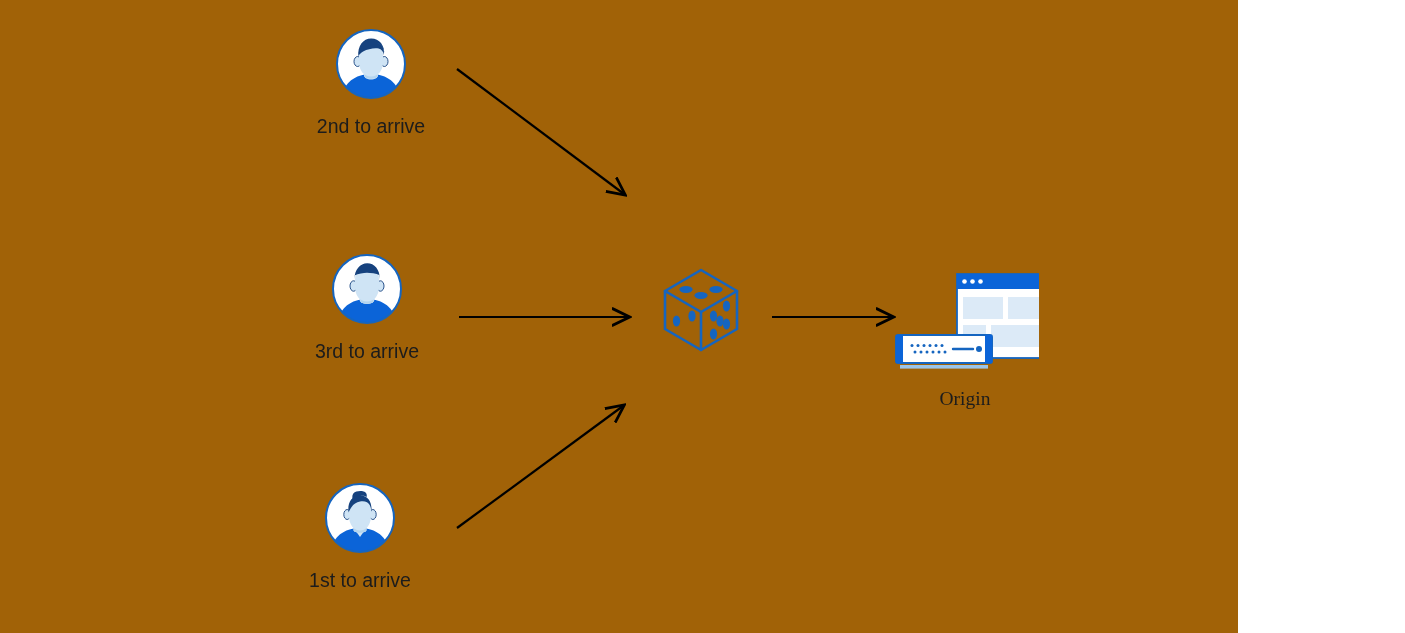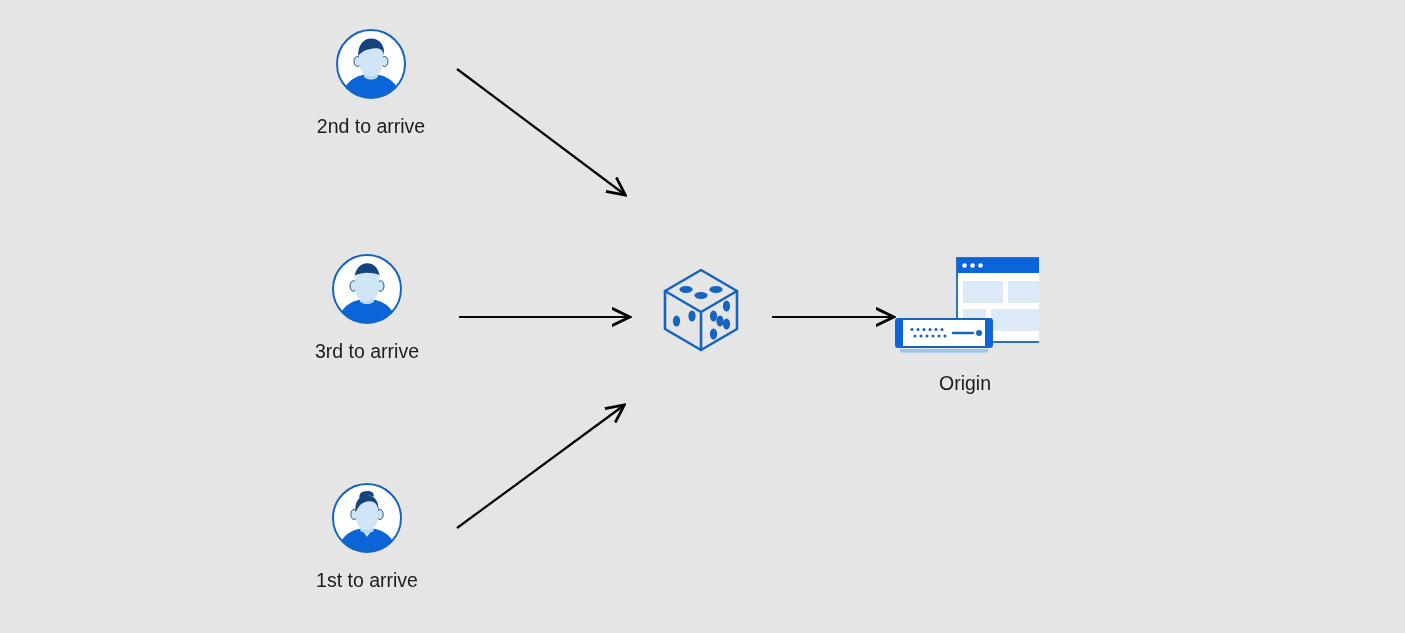--- a/index.html
+++ b/index.html
@@ -7,23 +7,23 @@
     margin: 0;
     padding: 0;
     background: #ffffff;
   }
   body {
     font-family: "Liberation Sans", sans-serif;
     -webkit-font-smoothing: antialiased;
   }
   #canvas {
     position: relative;
-    width: 1405px;
+    width: 1238px;
     height: 633px;
-    background: #e5e5e5;
+    background: #a16207;
     overflow: hidden;
   }
   .node {
     position: absolute;
     display: flex;
     flex-direction: column;
     align-items: center;
   }
   .avatar-node { width: 140px; }
   .avatar-wrap {
@@ -137,21 +137,21 @@
           <path d="M25 27.5 C25 18 30.5 12.5 37 12.5 C43.5 12.5 49 18 49 27.5 L49 35 C49 44 43.6 49.5 37 49.5 C30.4 49.5 25 44 25 35 Z" fill="#cfe4f5"></path>
 
           <path d="M24.4 27.4 C24.4 17.6 30.2 11.2 37.2 11.2 C44.4 11.2 50 17.4 49.8 27.2 L49.8 23.2 C46 21.6 40.6 20.8 37 20.8 C33.4 20.8 28.4 21.6 24.4 23.4 Z" fill="#16427e"></path>
         </g>
         <circle cx="37" cy="37" r="34" fill="none" stroke="#1565c0" stroke-width="2"></circle>
       </svg>
     </span>
     <span class="node-label">3rd to arrive</span>
   </div>
 
-  <div class="node avatar-node" style="left:297px; top:481px;">
+  <div class="node avatar-node" style="left:290px; top:481px;">
     <span class="avatar-wrap">
       <svg viewBox="0 0 74 74" width="74" height="74">
         <defs>
           <clipPath id="cpC">
               <circle cx="37" cy="37" r="34"></circle>
             </clipPath>
         </defs>
         <circle cx="37" cy="37" r="34" fill="#ffffff"></circle>
         <g clip-path="url(#cpC)">
           <path d="M37 47 C19 47 8 58 6 76 L68 76 C66 58 55 47 37 47 Z" fill="#0b64d8"></path>
@@ -197,21 +197,21 @@
           <ellipse cx="68.5" cy="42" rx="3.6" ry="5.6"></ellipse>
           <ellipse cx="68.5" cy="60" rx="3.6" ry="5.6"></ellipse>
           <ellipse cx="55.5" cy="52" rx="3.6" ry="5.6"></ellipse>
           <ellipse cx="55.5" cy="70" rx="3.6" ry="5.6"></ellipse>
           <ellipse cx="62" cy="57" rx="3.6" ry="5.6"></ellipse>
         </g>
       </svg>
     </span>
   </div>
 
-  <div class="node origin-node" style="left:865px; top:255px;">
+  <div class="node origin-node" style="left:865px; top:271px;font-family:Liberation Serif, serif;">
     <span class="origin-wrap">
       <svg viewBox="0 0 148 104" width="148" height="104">
 
         <g>
           <rect x="66" y="3" width="96" height="84" fill="#ffffff" stroke="#1565c0" stroke-width="1.8"></rect>
           <rect x="66" y="3" width="96" height="15" fill="#0b64d8"></rect>
           <circle cx="73.5" cy="10.5" r="2.3" fill="#ffffff"></circle>
           <circle cx="81.5" cy="10.5" r="2.3" fill="#ffffff"></circle>
           <circle cx="89.5" cy="10.5" r="2.3" fill="#ffffff"></circle>
           <rect x="72" y="26" width="40" height="22" fill="#dceaf7"></rect>

